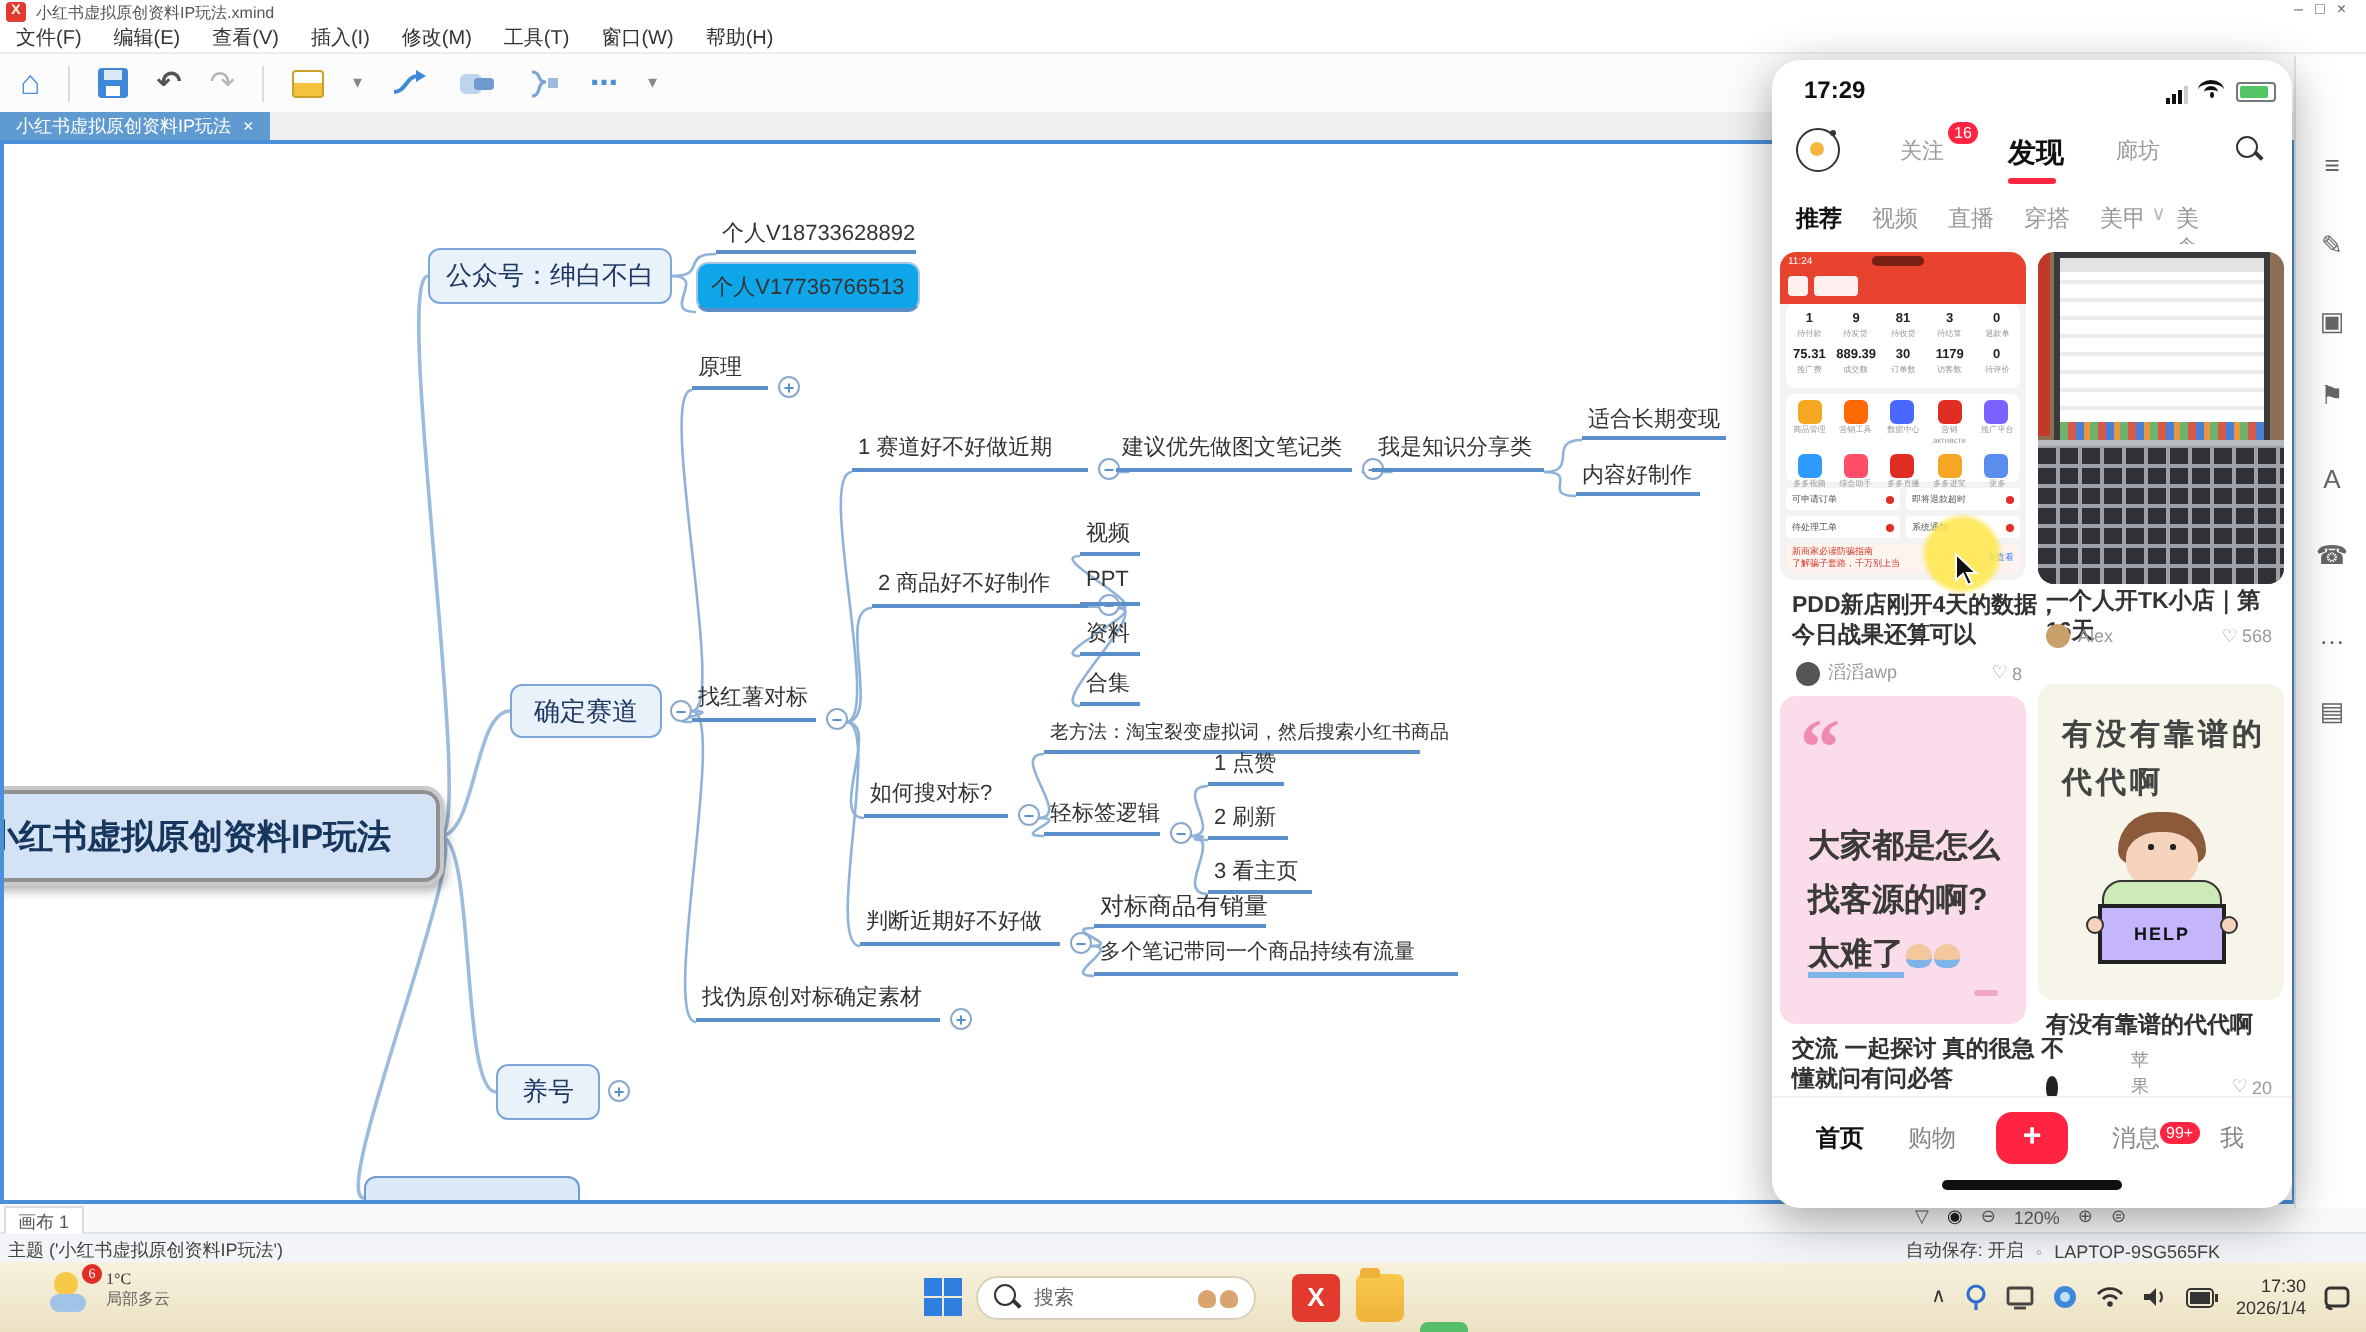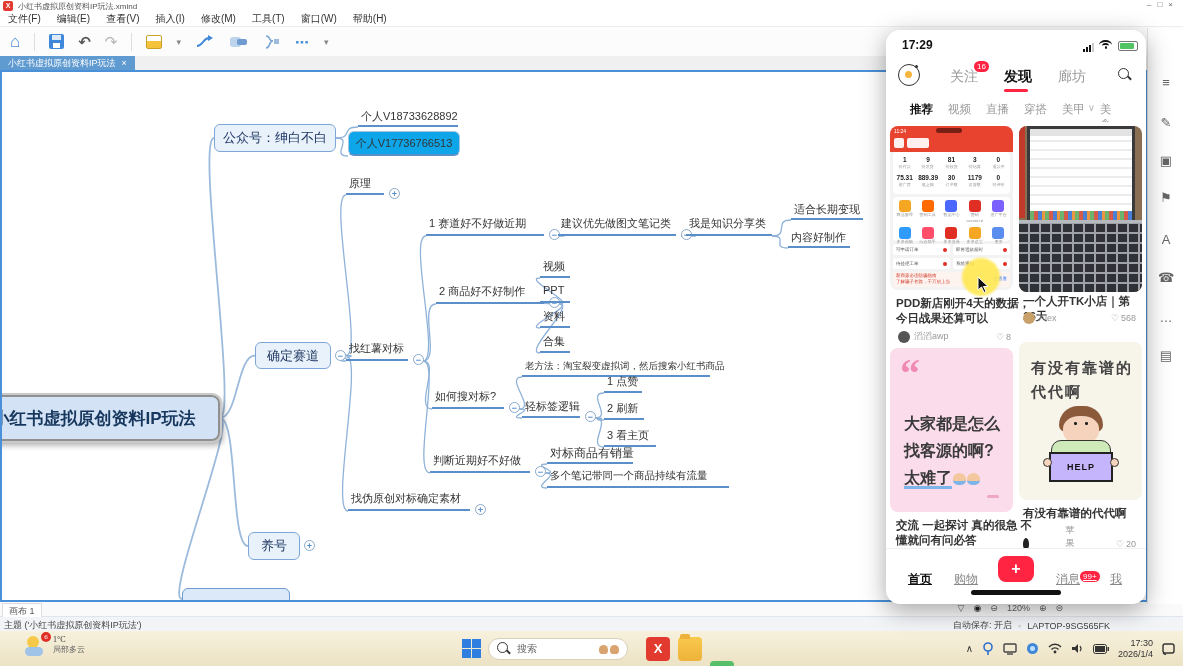--- a/index.html
+++ b/index.html
@@ -77,29 +77,29 @@
   .sigbars{position:absolute;right:52px;top:7px;display:flex;align-items:flex-end;gap:1px;}
   .sigbars i{width:2px;background:#111;display:block;}
   .wifi{position:absolute;right:34px;top:4px;width:13px;height:11px;}
   .wifi i{position:absolute;border:2px solid #111;border-bottom:none;border-left:none;border-right:none;border-radius:50%;}
   .batt{position:absolute;right:8px;top:5px;width:20px;height:10px;border:1px solid #777;border-radius:2px;padding:1px;}
   .batt i{display:block;height:100%;width:85%;background:#53c463;border-radius:1px;}
   .p-nav{position:absolute;left:0;top:30px;width:260px;height:34px;}
   .live-ico{position:absolute;left:12px;top:4px;width:22px;height:22px;border:1.5px solid #333;border-radius:50%;}
   .live-ico:before{content:"";position:absolute;left:6px;top:6px;width:7px;height:7px;background:#f5b63f;border-radius:50%;}
   .live-ico:after{content:"";position:absolute;right:1px;top:0px;width:3px;height:3px;background:#333;border-radius:50%;}
-  .p-tab{position:absolute;top:8px;font-size:14px;color:#999;}
+  .p-tab{position:absolute;top:8px;font-size:11px;color:#999;}
   .p-tab.active{color:#111;font-weight:bold;font-size:14px;}
   .red-underline{position:absolute;left:118px;top:29px;width:24px;height:3px;background:#ff2442;border-radius:2px;}
   .navbadge{position:absolute;left:88px;top:1px;background:#ff2442;color:#fff;font-size:8px;border-radius:7px;padding:0 3px;height:11px;line-height:11px;}
   .msgbadge{position:absolute;left:194px;top:2px;background:#ff2442;color:#fff;font-size:8px;border-radius:7px;padding:0 3px;height:11px;line-height:11px;z-index:2;}
   .searchico{position:relative;width:14px;height:14px;display:inline-block;}
   .searchico:before{content:"";position:absolute;left:0;top:0;width:9px;height:9px;border:1.5px solid #333;border-radius:50%;}
   .searchico:after{content:"";position:absolute;left:9px;top:9px;width:5px;height:1.5px;background:#333;transform:rotate(45deg);}
-  .p-cats{position:absolute;left:12px;top:68px;width:207px;height:24px;font-size:11.5px;color:#999;}
+  .p-cats{position:absolute;left:0;top:68px;width:207px;height:24px;font-size:11.5px;color:#999;}
   .p-cats span{position:absolute;top:4px;}
   .p-cats .active{color:#111;font-weight:bold;}
   .chev{position:absolute;right:10px;top:4px;color:#bbb;font-size:10px;}
   .p-feed{position:absolute;left:0;top:92px;width:260px;height:426px;background:#fff;overflow:hidden;}
   .card-img{position:absolute;border-radius:8px;overflow:hidden;}
   .cap{position:absolute;font-size:11.5px;font-weight:bold;color:#333;line-height:15px;}
   .meta{position:absolute;font-size:9px;color:#999;display:flex;align-items:center;gap:4px;width:113px;}
   .avatar{width:12px;height:12px;border-radius:50%;background:#555;}
   .likes{margin-left:auto;display:flex;gap:2px;align-items:center;}
   
@@ -142,21 +142,21 @@
   .h-art{position:absolute;left:22px;top:64px;width:80px;height:86px;}
   .hair{position:absolute;left:18px;top:0;width:44px;height:26px;background:#8a5a3b;border-radius:22px 22px 8px 8px;}
   .face{position:absolute;left:22px;top:10px;width:36px;height:28px;background:#f6d3bd;border-radius:45%;}
   .eye{position:absolute;top:16px;width:2.5px;height:2.5px;background:#222;border-radius:50%;}
   .shoulders{position:absolute;left:10px;top:34px;width:60px;height:22px;background:#cdeab8;border-radius:10px 10px 0 0;border:1.5px solid #333;}
   .sign{position:absolute;left:8px;top:46px;width:64px;height:30px;background:#c4b5fd;border:2px solid #222;display:flex;align-items:center;justify-content:center;font-size:9px;font-weight:bold;color:#111;letter-spacing:1px;}
   .handl,.handr{position:absolute;top:52px;width:9px;height:9px;background:#f6d3bd;border:1.5px solid #333;border-radius:50%;}
   .handl{left:2px;} .handr{right:2px;}
   
   .p-bottomnav{position:absolute;left:0;top:518px;width:260px;height:40px;background:#fff;border-top:1px solid #f0f0f0;font-size:12px;color:#888;}
-  .p-bottomnav span{position:absolute;top:22px;text-decoration:underline;}
+  .p-bottomnav span{position:absolute;top:12px;}
   .p-bottomnav .active{color:#111;font-weight:bold;}
   .plusbtn{position:absolute;left:112px;top:7px;width:36px;height:26px;background:#ff2442;border-radius:8px;color:#fff;font-size:16px;text-align:center;line-height:25px;font-weight:bold;}
   .homebar{position:absolute;left:85px;top:560px;width:90px;height:5px;background:#111;border-radius:3px;}
 </style>
 </head>
 <body>
 
 <div class="screen">
 
   <div class="titlebar">

